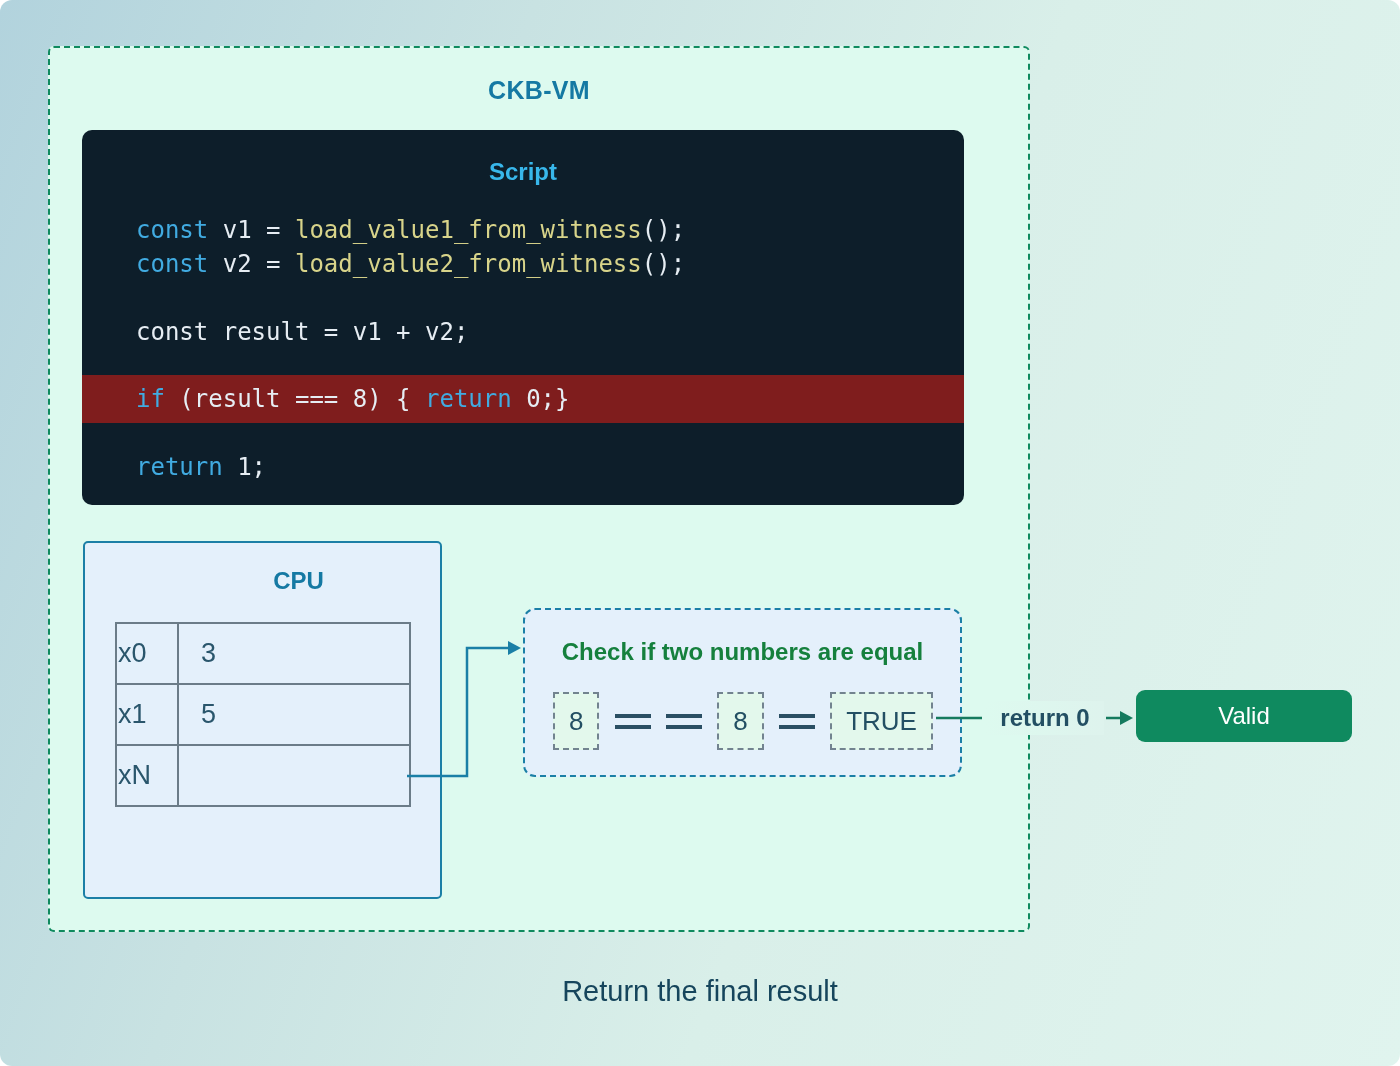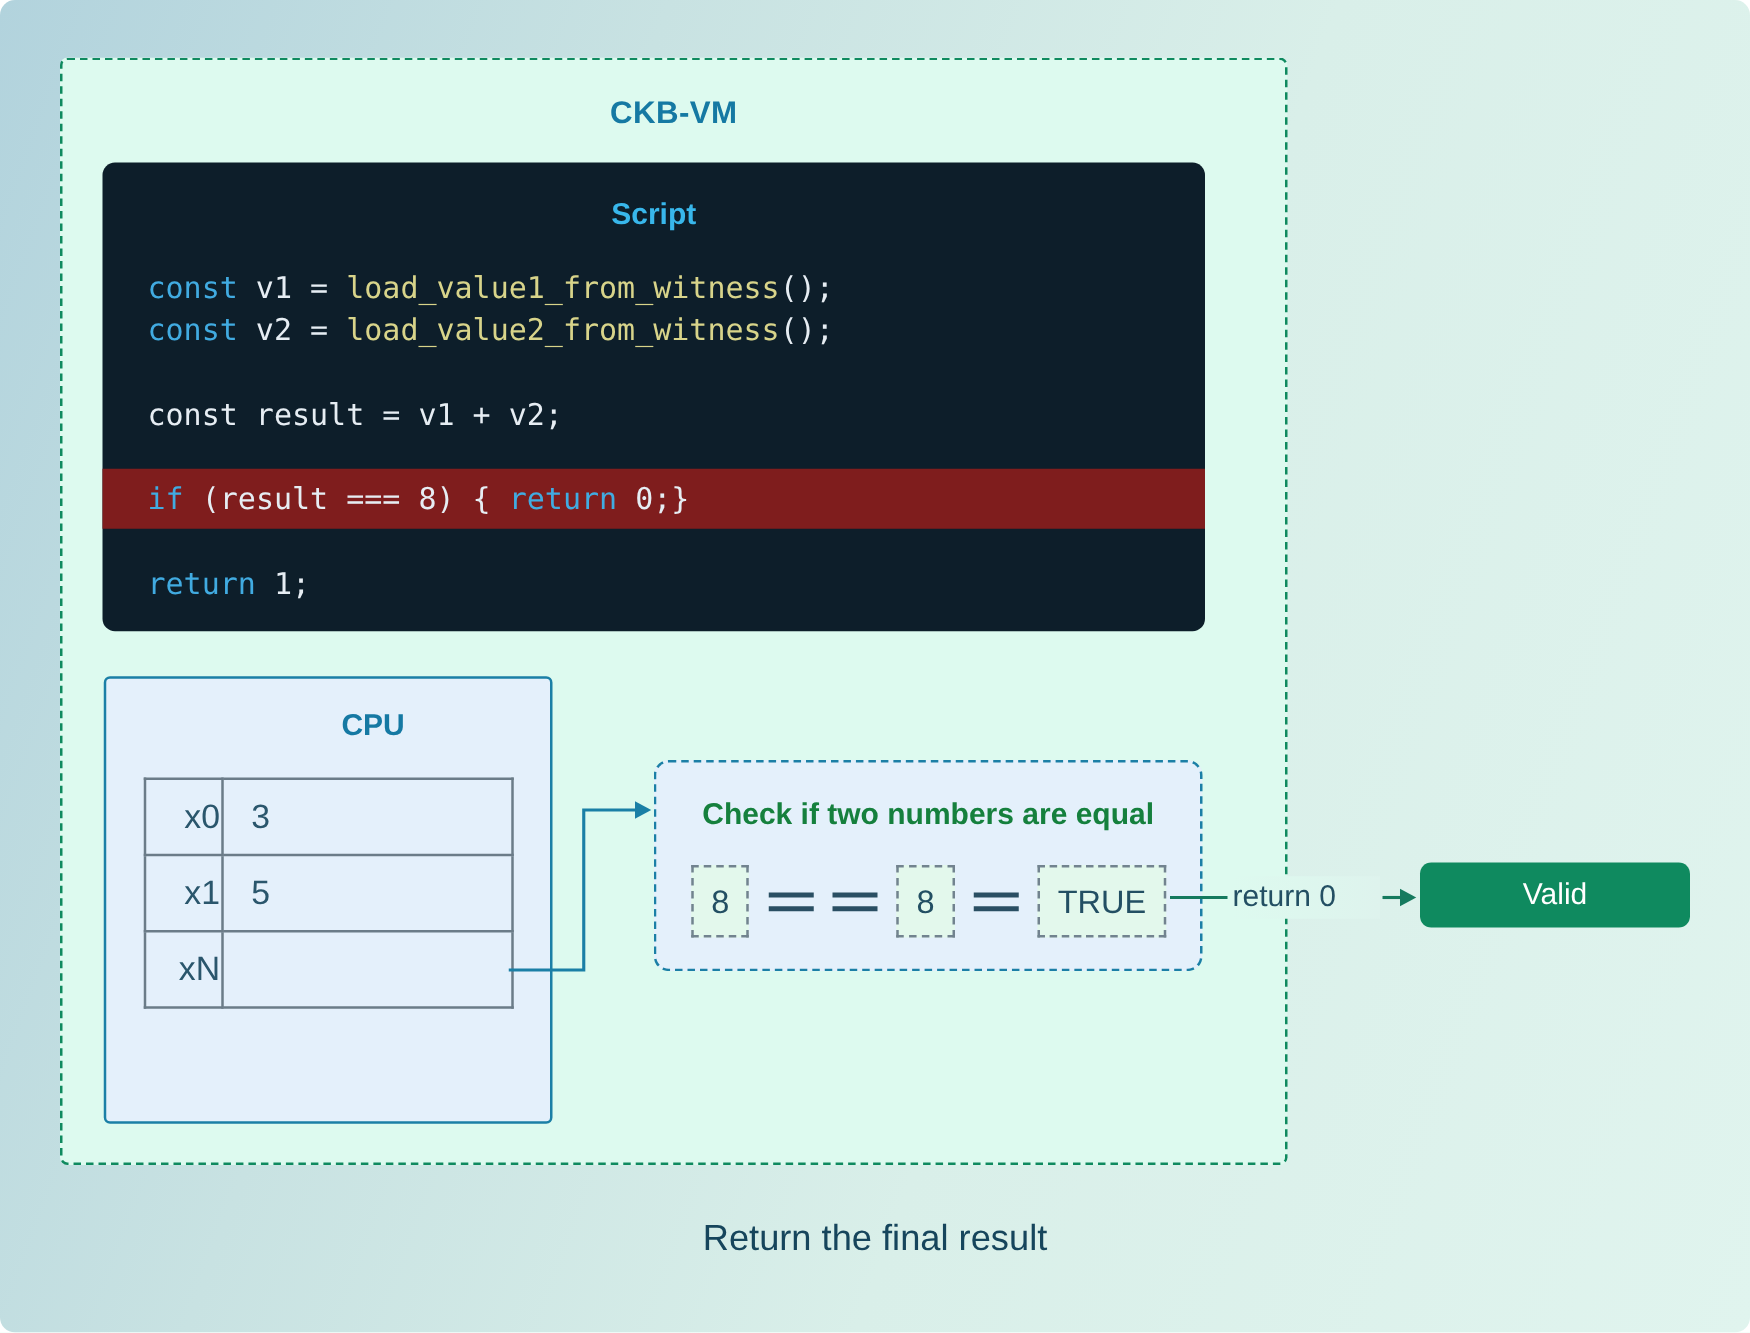--- a/index.html
+++ b/index.html
@@ -21,21 +21,21 @@
   .code{
     position:absolute;left:32px;top:82px;width:882px;height:375px;
     background:#0d1e2a;border-radius:10px;box-sizing:border-box;
   }
   .code-title{
     position:absolute;left:0;top:28px;width:100%;text-align:center;
     font-size:24px;font-weight:bold;color:#38b7eb;
   }
   .code-line{
     position:absolute;left:0;width:100%;height:34px;line-height:34px;
-    padding-left:36px;box-sizing:border-box;white-space:pre;
+    padding-left:54px;box-sizing:border-box;white-space:pre;
     font-family:"DejaVu Sans Mono",monospace;font-size:24px;color:#e6edf3;
   }
   .code-line.hl{height:48px;line-height:48px;background:#7f1d1d;}
   .tok-kw{color:#41abe1;}
   .tok-fn{color:#d8d48a;}
   .tok-plain{color:#e6edf3;}
   
   .cpu{
     position:absolute;left:33px;top:493px;width:359px;height:358px;
     background:#e4f0fb;border:2px solid #1b7fa6;border-radius:5px;box-sizing:border-box;
@@ -44,21 +44,21 @@
     position:absolute;left:0;top:24px;width:100%;text-align:center;
     font-size:24px;font-weight:bold;color:#1579a3;padding-left:36px;
   }
   table.regs{
     position:absolute;left:30px;top:79px;border-collapse:collapse;
   }
   table.regs td{
     border:2px solid #6b7c88;height:61px;box-sizing:border-box;
     font-size:27px;color:#2a566c;background:#e4f0fb;
   }
-  td.reg-name{width:62px;text-align:right;}
+  td.reg-name{width:62px;text-align:left;}
   td.reg-value{width:232px;padding-left:22px;}
   td.reg-value.hl-cell{background:#dcf7e8;border:2px solid #0f8a5f;}
   
   .check{
     position:absolute;left:523px;top:608px;width:439px;height:169px;
     background:#e4f0fb;border:2px dashed #1b7fa6;border-radius:12px;box-sizing:border-box;
   }
   .check-title{
     position:absolute;left:0;top:28px;width:100%;text-align:center;
     font-size:24px;font-weight:bold;color:#15803d;
@@ -73,22 +73,23 @@
     display:flex;align-items:center;justify-content:center;
     font-size:26px;color:#234f63;
   }
   .eq{
     display:block;width:36px;height:15px;box-sizing:border-box;
     border-top:4px solid #2a4f63;border-bottom:4px solid #2a4f63;
   }
   
   .return-label{
     position:absolute;left:986px;top:701px;width:118px;height:34px;line-height:34px;
-    text-align:left;font-size:24px;color:#234f63;z-index:6;
+    text-align:center;font-size:24px;color:#234f63;z-index:6;
     background:linear-gradient(90deg,#ddfaef 0%,#def3ed 100%);
+    font-weight:bold;
   }
   .valid-btn{
     position:absolute;left:1136px;top:690px;width:216px;height:52px;
     background:#0f8a5f;border:none;border-radius:9px;
     color:#ffffff;font-size:24px;font-family:"Liberation Sans",sans-serif;
     display:flex;align-items:center;justify-content:center;
   }
   .caption{
     position:absolute;left:0;top:975px;width:1400px;text-align:center;
     font-size:29px;color:#16455c;

